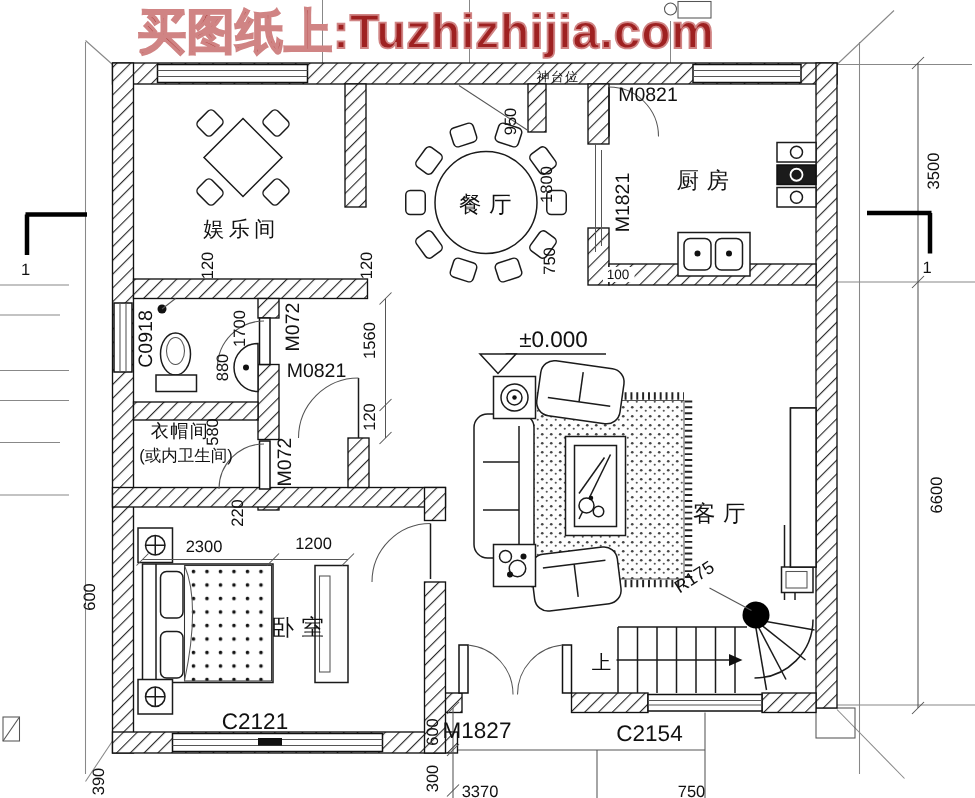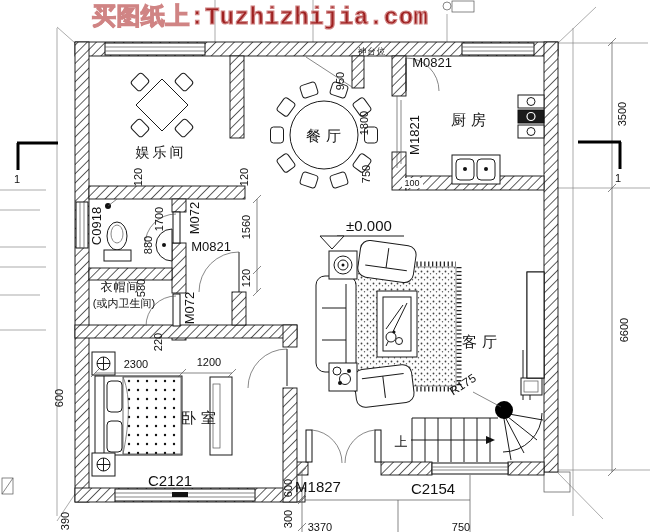--- a/index.html
+++ b/index.html
@@ -1,20 +1,20 @@
 <!DOCTYPE html>
 <html><head>
 <meta charset="utf-8">
 <style>
   html,body{margin:0;padding:0;background:#fff;}
   .canvas{position:relative;width:650px;height:532px;background:#fff;overflow:hidden;
           font-family:"Liberation Sans",sans-serif;}
   .canvas svg{position:absolute;left:0;top:0;}
   .watermark{position:absolute;left:92px;top:0px;z-index:6;white-space:nowrap;
-             font-family:Liberation Mono, monospace;font-weight:bold;font-size:24px;
+             font-family:Liberation Sans, sans-serif;font-weight:bold;font-size:32px;
              color:#9e2121;-webkit-text-stroke:1.2px #d08484;letter-spacing:0.5px;}
   
   .ln{stroke:#1b1b1b;stroke-width:1;fill:none;}
   .w{fill:url(#hatch);stroke:#111;stroke-width:0.9;}
   .wh{fill:#fff;stroke:#111;stroke-width:1;}
   .fur{fill:#fff;stroke:#1b1b1b;stroke-width:1;}
   .thin{stroke:#555;stroke-width:0.7;fill:none;}
   .grid{stroke:#888;stroke-width:0.7;fill:none;}
   .bold{stroke:#000;stroke-width:3;fill:none;}
   .fringe{stroke:#222;stroke-width:5;stroke-dasharray:1.3,2.6;fill:none;}

